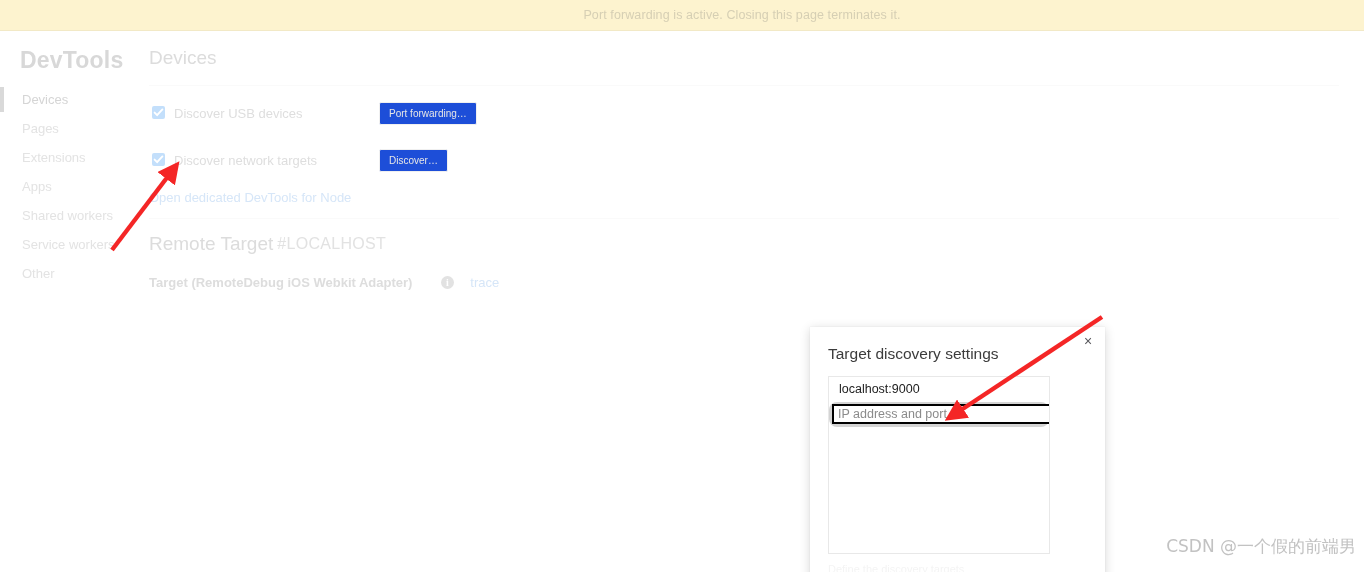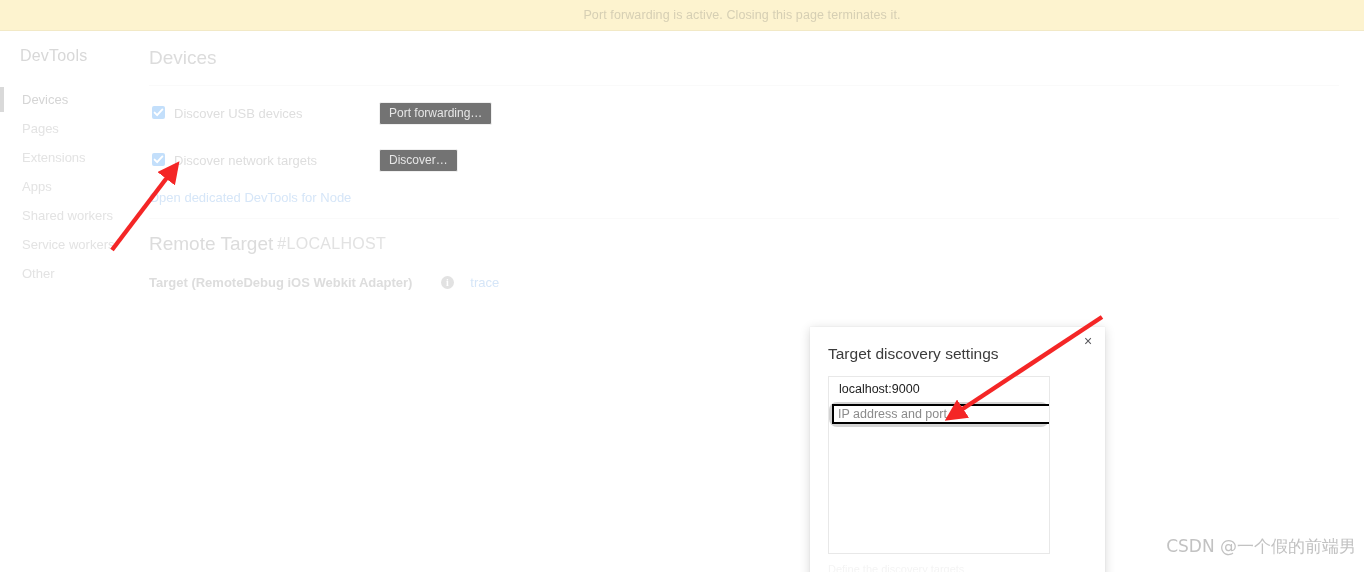--- a/index.html
+++ b/index.html
@@ -47,23 +47,23 @@
   #sidebar {
     position: absolute;
     left: 0; top: 0;
     width: 140px;
     height: 541px;
     background: #ffffff;
   }
   #sidebar-title {
     position: absolute;
     left: 20px; top: 16px;
-    font-size: 16px;
+    font-size: 23px;
     color: #d8d8d8;
-    font-weight: 400;
+    font-weight: 700;
     letter-spacing: 0.2px;
   }
   #sidebar-list {
     position: absolute;
     left: 0; top: 54px;
     width: 140px;
   }
   .sidebar-item {
     position: relative;
     height: 29px;
@@ -134,23 +134,23 @@
     color: #dedede;
     white-space: nowrap;
     line-height: 17px;
   }
 
   .btn {
     position: absolute;
     height: 23px;
     padding: 0 9px;
     line-height: 21px;
-    font-size: 12px;
+    font-size: 10px;
     color: #e6e6e6;
-    background: #737373;
+    background: #1d4ed8;
     border: 1px solid #f0f0f0;
     border-radius: 2px;
     white-space: nowrap;
     cursor: default;
   }
   #btn-port-forwarding { left: 239px; top: 71px; }
   #btn-configure      { left: 239px; top: 118px; }
 
   #node-link {
     position: absolute;

